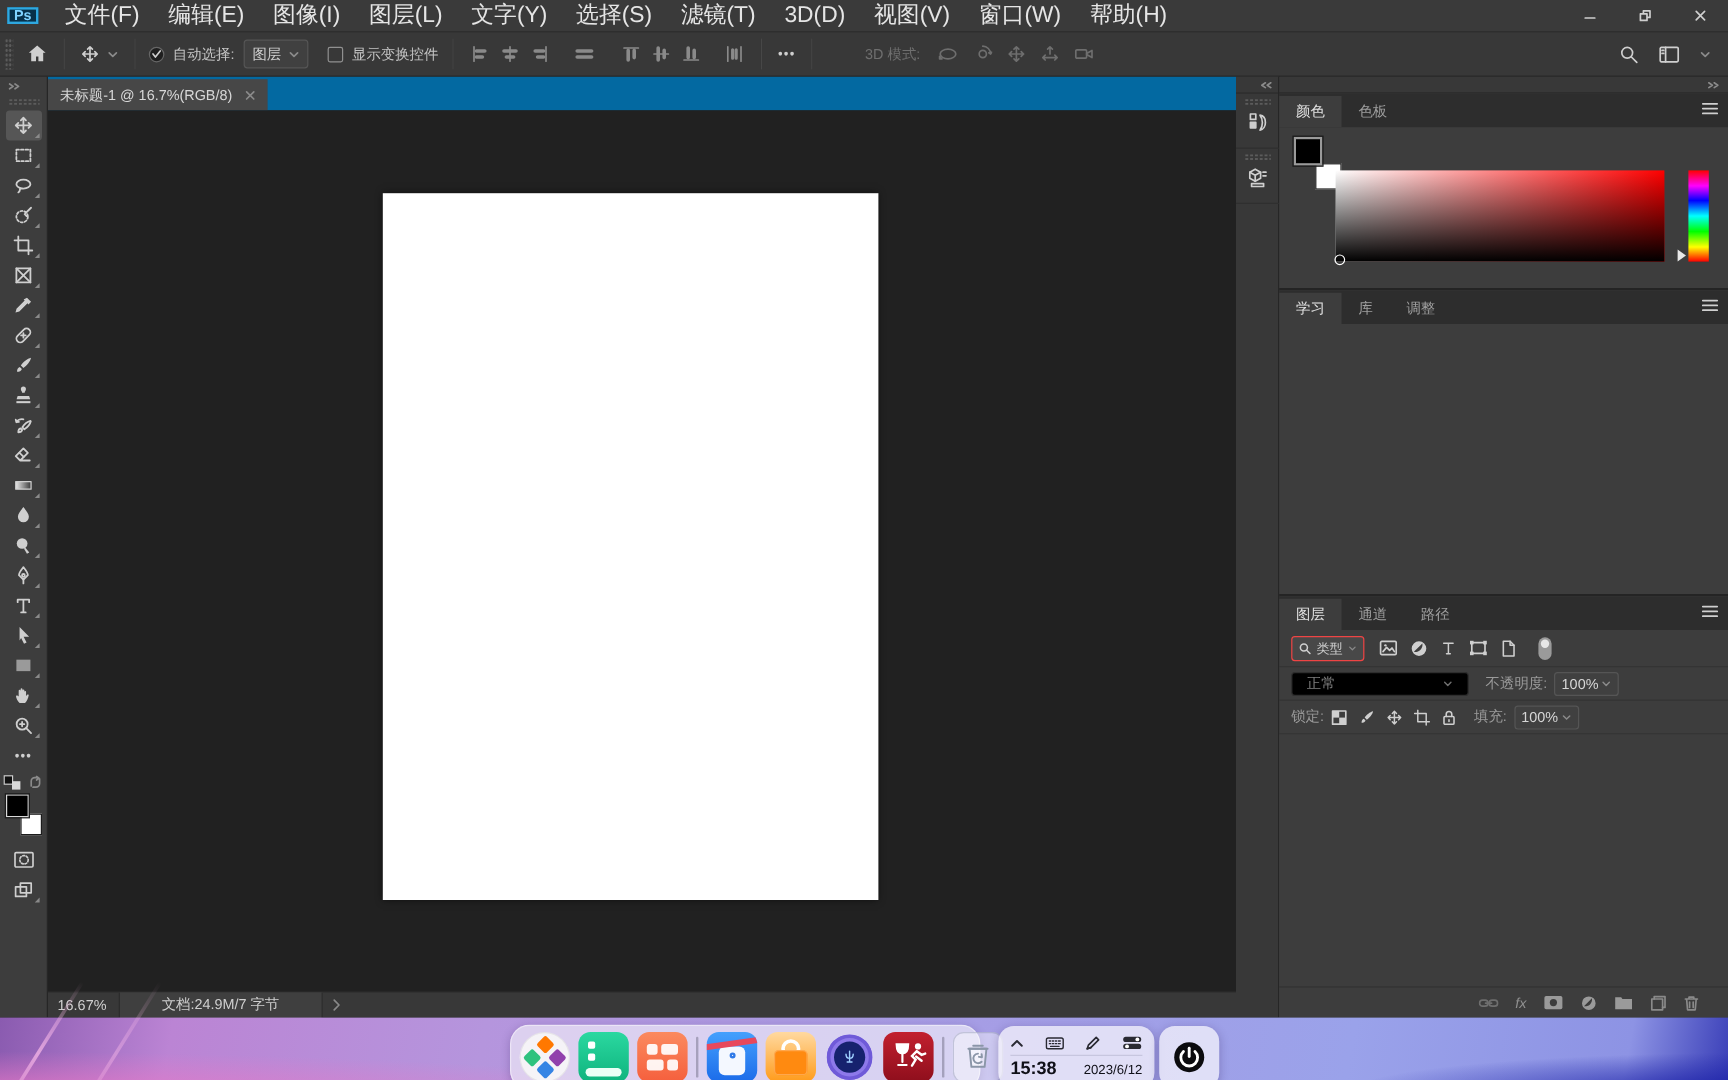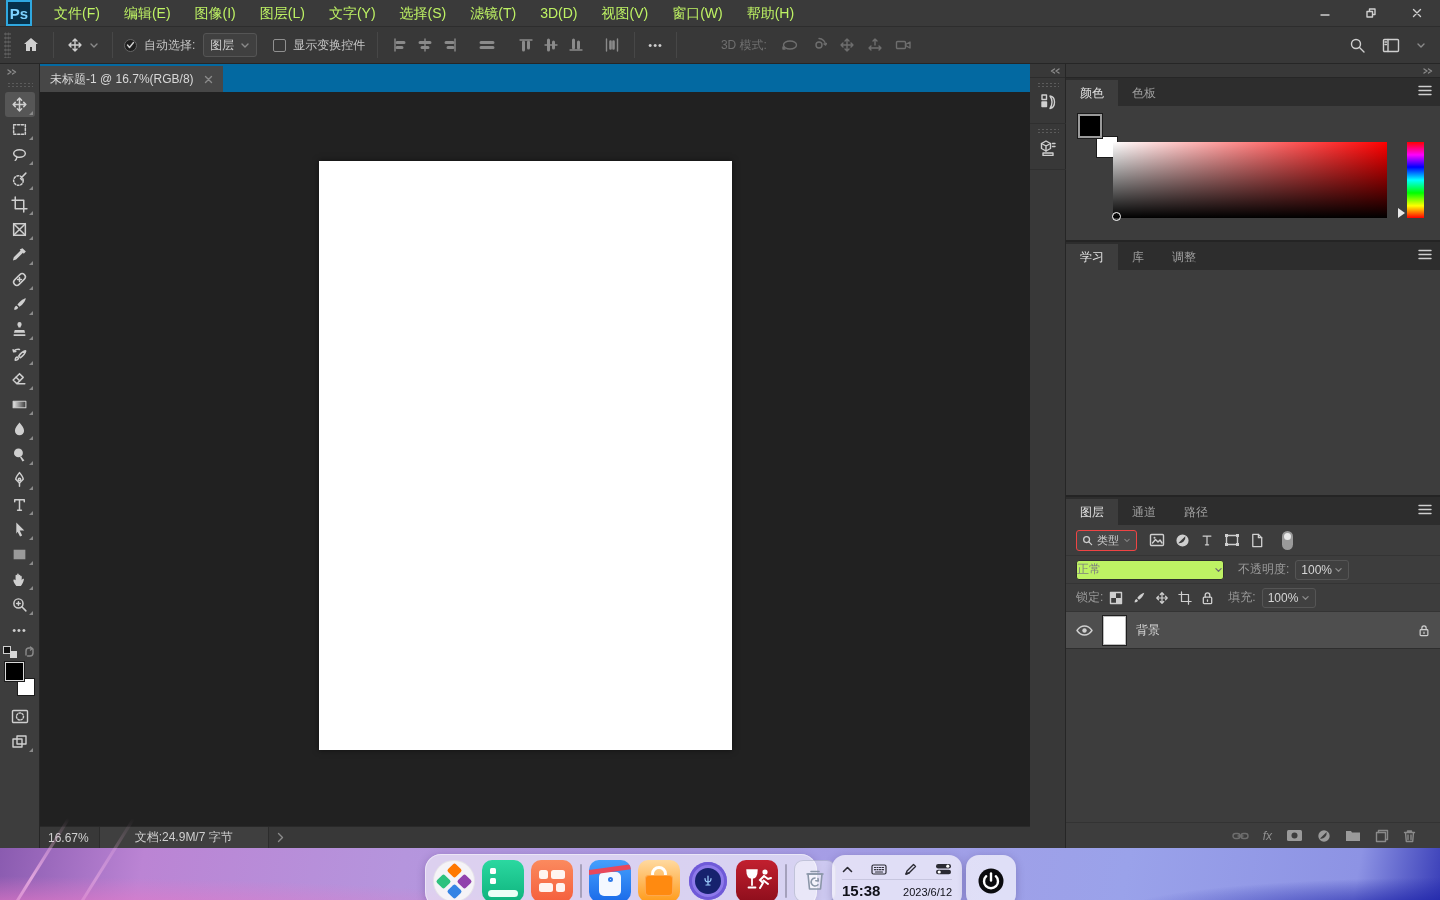--- a/index.html
+++ b/index.html
@@ -2,23 +2,23 @@
 <html><head>
 <meta charset="utf-8">
 <style>
   * { margin:0; padding:0; box-sizing:border-box; }
   html,body { width:1440px; height:900px; overflow:hidden; background:#222; }
   body { font-family:"Liberation Sans","DejaVu Sans",sans-serif; font-size:12px; color:#cfcfcf; }
   .screen { position:relative; width:1440px; height:900px; display:flex; flex-direction:column; }
 
   
   .menubar { height:26px; background:#3a3a3a; display:flex; align-items:center; flex:0 0 auto; }
-  .ps-logo { width:26px; height:26px; margin:0 10px 0 6px; background:#07314a; border:2px solid #2fa8e0;
-             color:#7fd3ff; font-weight:bold; font-size:15px; display:flex; align-items:center; justify-content:center; }
-  .menu-item { padding:0 12px; font-size:14px; color:#bef264; line-height:26px; cursor:default; }
+  .ps-logo { width:26px; height:14px; margin:0 10px 0 6px; background:#07314a; border:2px solid #2fa8e0;
+             color:#7fd3ff; font-weight:bold; font-size:12px; display:flex; align-items:center; justify-content:center; }
+  .menu-item { padding:0 12px; font-size:19px; color:#e5e5e5; line-height:26px; cursor:default; }
   .win-controls { margin-left:auto; display:flex; height:26px; }
   .win-btn { width:46px; display:flex; align-items:center; justify-content:center; }
 
   
   .optionsbar { height:38px; background:#383838; border-top:1px solid #2d2d2d; border-bottom:1px solid #262626;
                 display:flex; align-items:center; flex:0 0 auto; }
   .grip-v { width:7px; height:26px; margin:0 6px 0 4px;
             background-image:radial-gradient(#5c5c5c 1px, transparent 1.2px); background-size:3px 4px; }
   .ob-sep { width:1px; height:26px; background:#2c2c2c; border-right:1px solid #474747; margin:0 8px; }
   .ob-btn { display:flex; align-items:center; justify-content:center; padding:0 5px; height:30px; }
@@ -101,22 +101,22 @@
 
   
   .layers { flex:1 1 auto; display:flex; flex-direction:column; border-bottom:none; }
   .lrow { display:flex; align-items:center; padding:0 10px; gap:6px; border-bottom:1px solid #343434; }
   .filter-row { height:31px; }
   .filter-box { display:flex; align-items:center; gap:4px; background:#484848; border:1px solid #ef4444; border-radius:3px; height:21px; padding:0 5px; }
   .filter-icons { display:flex; align-items:center; gap:10px; margin-left:6px; }
   .toggle-pill { width:11px; height:19px; border-radius:6px; background:#9a9a9a; position:relative; margin-left:12px; }
   .toggle-pill:after { content:""; position:absolute; left:2px; top:2px; width:7px; height:7px; border-radius:50%; background:#e8e8e8; }
   .blend-row { height:28px; }
-  .blend-select { width:148px; height:20px; background:#bef264; border:1px solid #2e2e2e; border-radius:3px;
-                  display:flex; align-items:center; justify-content:space-between; padding:0 0; color:#7f7f7f; }
+  .blend-select { width:148px; height:20px; background:#000000; border:1px solid #2e2e2e; border-radius:3px;
+                  display:flex; align-items:center; justify-content:space-between; padding:0 12px; color:#7f7f7f; }
   .val-box { width:54px; height:20px; background:#404040; border:1px solid #555; border-radius:3px;
              display:flex; align-items:center; justify-content:space-between; padding:0 5px; color:#d6d6d6; }
   .lock-row { height:28px; }
   .lock-icons { display:flex; align-items:center; gap:9px; margin-right:8px; }
   .lab { color:#9a9a9a; white-space:nowrap; }
   .layer-row { height:37px; background:#4e4e4e; border-bottom:1px solid #2e2e2e; gap:10px; }
   .layer-thumb { width:23px; height:29px; background:#fff; border:1px solid #bdbdbd; outline:1px solid #1f1f1f; }
   .layer-name { color:#d4d4d4; flex:1 1 auto; }
   .layers-empty { flex:1 1 auto; background:#3d3d3d; }
   .layers-foot { height:26px; background:#3d3d3d; border-top:1px solid #333; display:flex; align-items:center; justify-content:flex-end; gap:14px; padding:0 24px 0 0; }
@@ -665,32 +665,20 @@
           </div>
           <span class="lab">填充:</span>
           <div class="val-box">
             <span>100%</span>
             <svg class="ic dim2" width="9" height="7" viewBox="0 0 10 8">
                 <path d="M2 3l3 3 3-3"></path>
               </svg>
           </div>
         </div>
 
-        <div class="lrow layer-row">
-          <svg class="ic" width="17" height="13" viewBox="0 0 17 13">
-              <path d="M1 6.5S4 2 8.5 2 16 6.5 16 6.5 13 11 8.5 11 1 6.5 1 6.5z"></path>
-              <circle cx="8.5" cy="6.5" r="2.2" fill="#cfcfcf" stroke="none"></circle>
-            </svg>
-          <div class="layer-thumb"></div>
-          <span class="layer-name">背景</span>
-          <svg class="ic" width="12" height="13" viewBox="0 0 14 15">
-              <rect x="2.5" y="6.5" width="9" height="7" rx="1"></rect>
-              <path d="M4.5 6.5V4.5a2.5 2.5 0 015 0v2M7 9.5v1.5"></path>
-            </svg>
-        </div>
 
         <div class="layers-empty"></div>
 
         <div class="layers-foot">
           <svg class="ic dim" width="17" height="12" viewBox="0 0 17 12">
               <rect x="1" y="3.5" width="7" height="5" rx="2.5"></rect>
               <rect x="9" y="3.5" width="7" height="5" rx="2.5"></rect>
               <path d="M6 6h5"></path>
             </svg>
           <span class="fx-label">fx</span>

